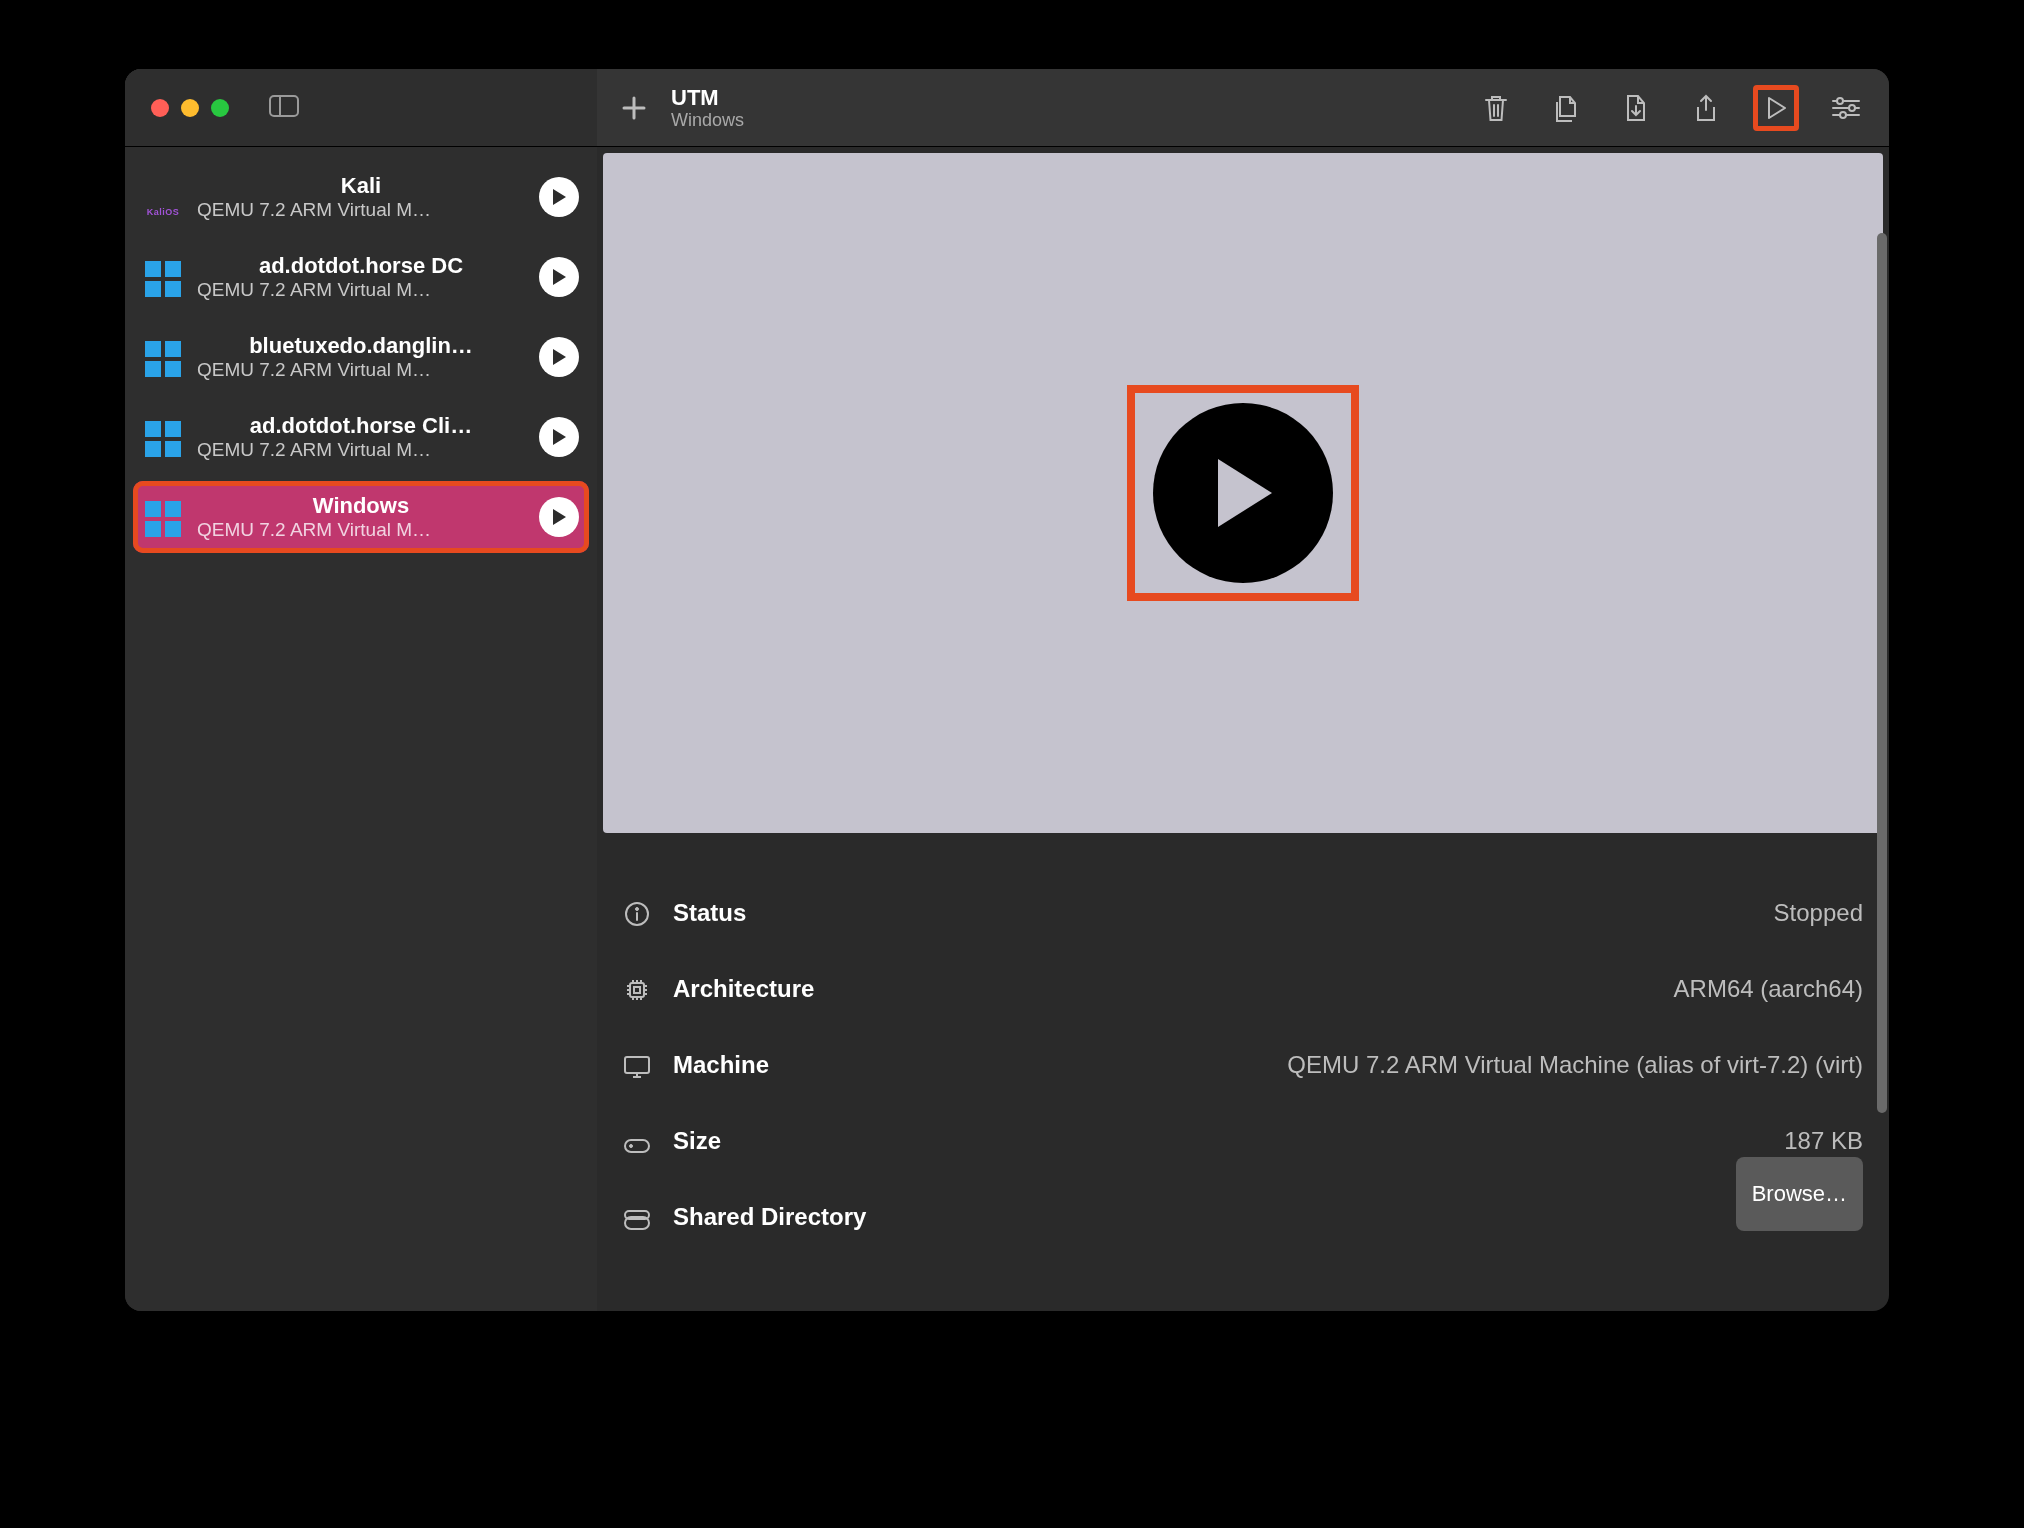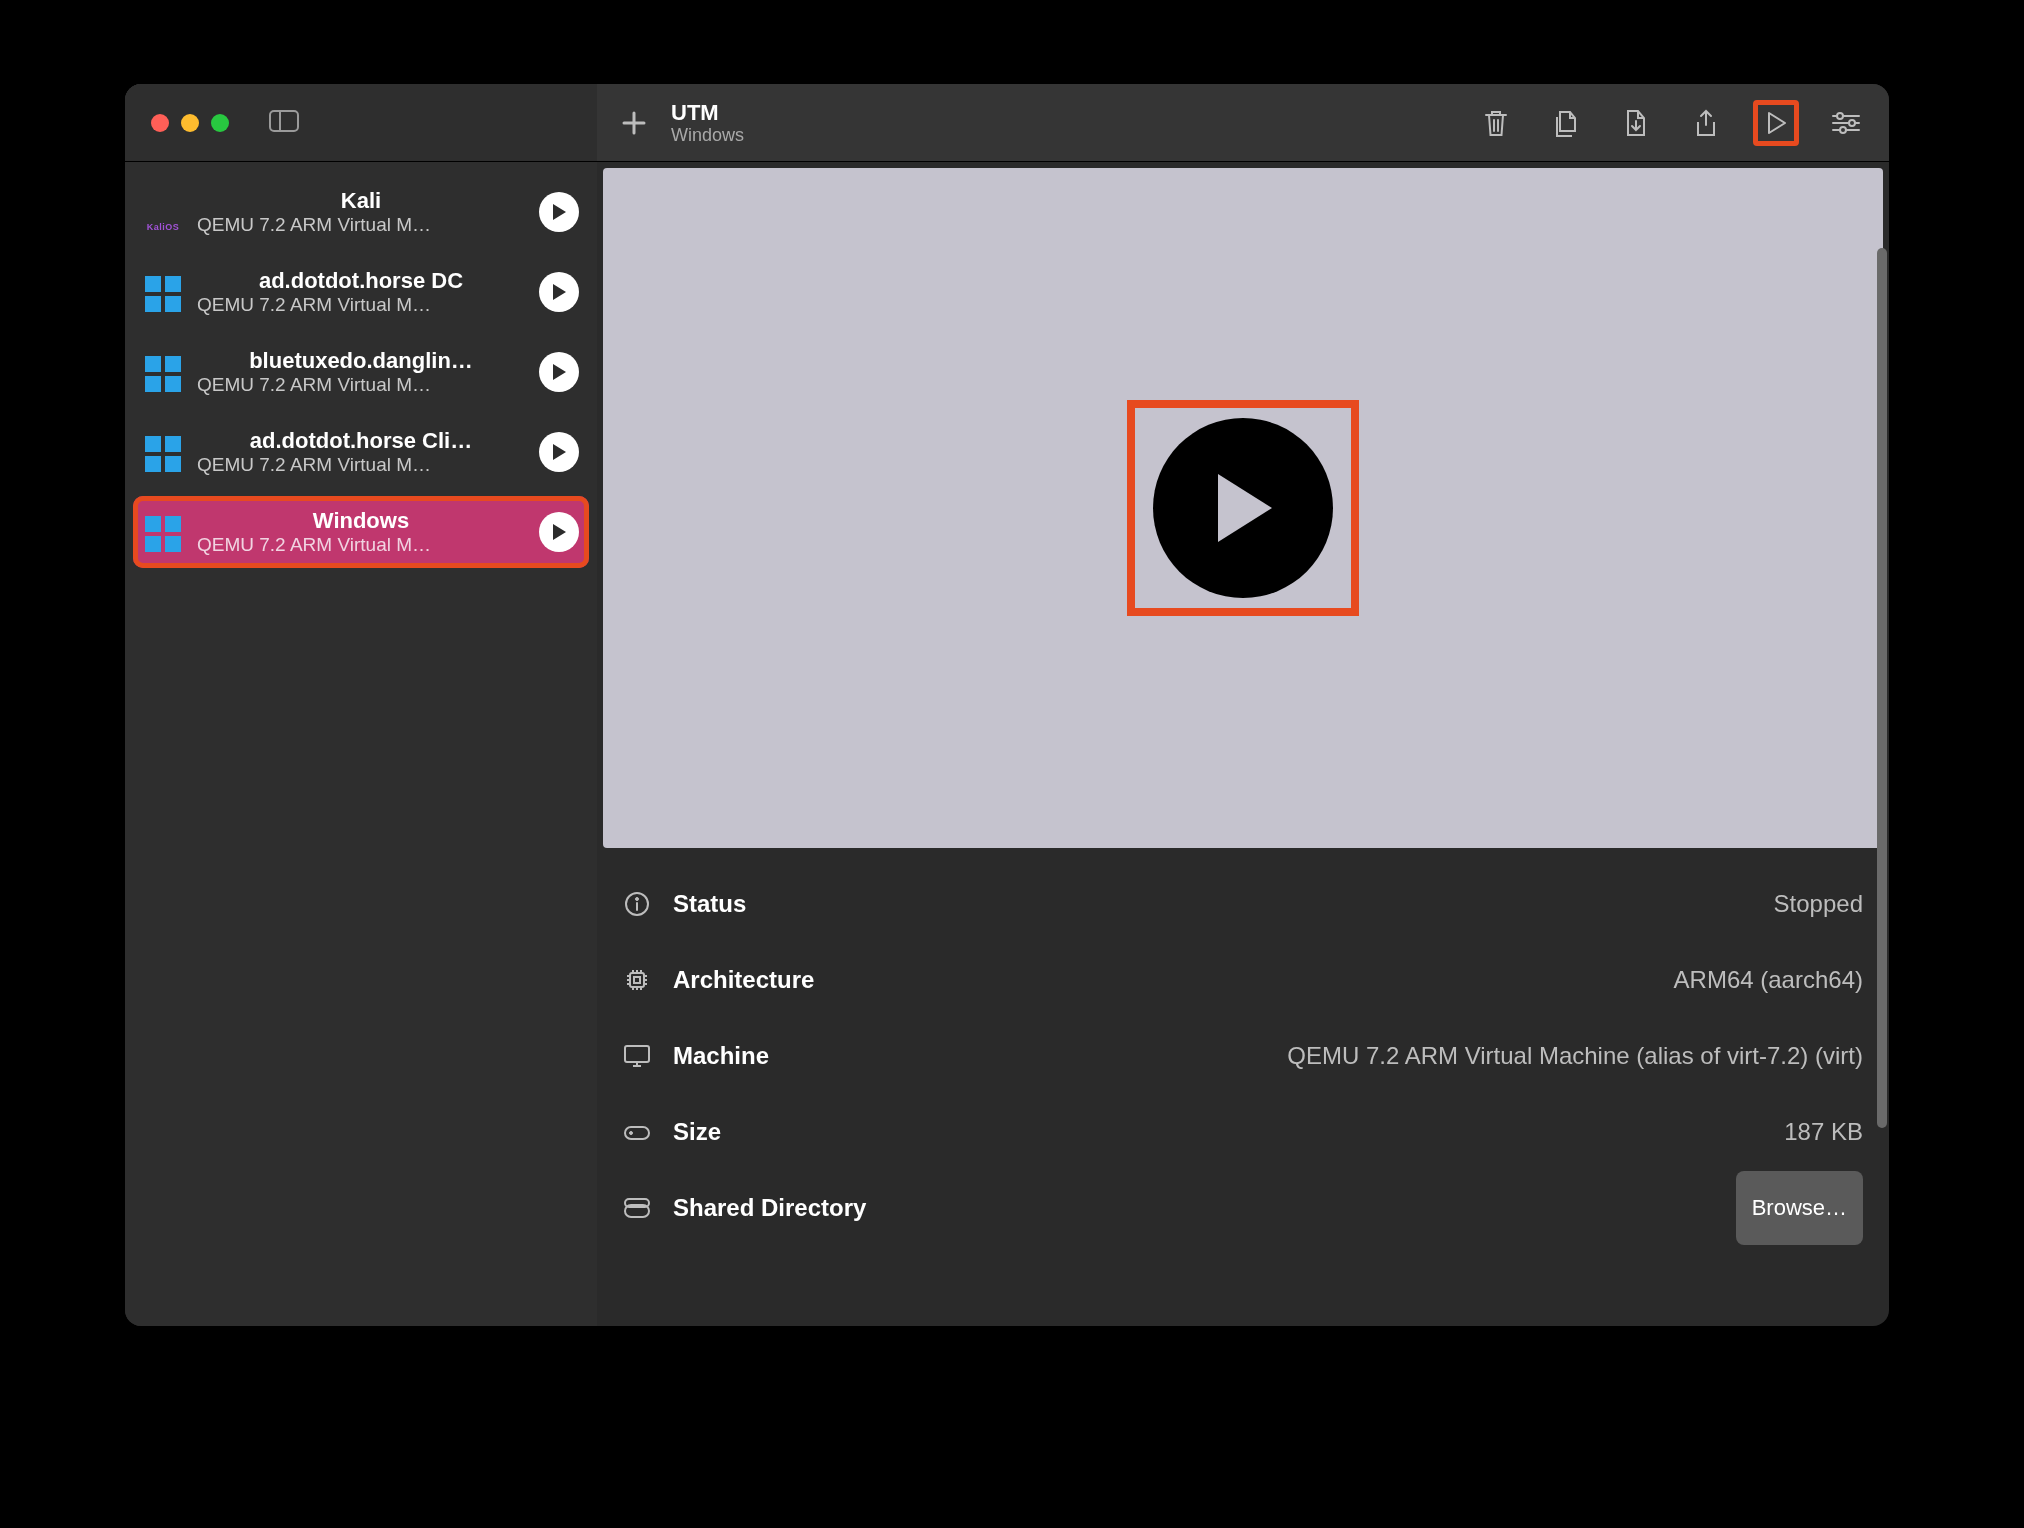--- a/index.html
+++ b/index.html
@@ -4,21 +4,21 @@
 <style>
   * { box-sizing: border-box; margin: 0; padding: 0; }
   html, body {
     width: 2024px; height: 1528px;
     background: #000;
     font-family: -apple-system, "Helvetica Neue", Arial, sans-serif;
     overflow: hidden;
   }
   .window {
     position: absolute;
-    left: 125px; top: 84px;
+    left: 125px; top: 69px;
     width: 1764px; height: 1242px;
     background: #2a2a2a;
     border-radius: 16px;
     overflow: hidden;
     display: flex;
     flex-direction: column;
     box-shadow: 0 20px 60px rgba(0,0,0,.6);
   }
 
   
@@ -111,21 +111,21 @@
     width:180px; height:180px; border-radius:50%;
     background:#000; display:flex; align-items:center; justify-content:center;
   }
   .big-play svg { fill:#c5c3ce; }
 
   .details {
     flex:1; overflow:auto;
     padding: 18px 26px 0 26px;
   }
   .drow {
-    display:flex; align-items:center;
+    display:flex; align-items:flex-end;
     height:76px;
     gap:22px;
   }
   .drow .dicon { width:28px; flex:0 0 28px; display:flex; justify-content:center; }
   .drow .dicon svg { stroke:#bdbdbd; fill:none; }
   .dlabel { color:#fff; font-size:24px; font-weight:700; }
   .dval { margin-left:auto; color:#bdbdbd; font-size:24px; text-align:right; }
   .browse-btn {
     margin-left:auto;
     background:#5a5a5a; color:#fff;

